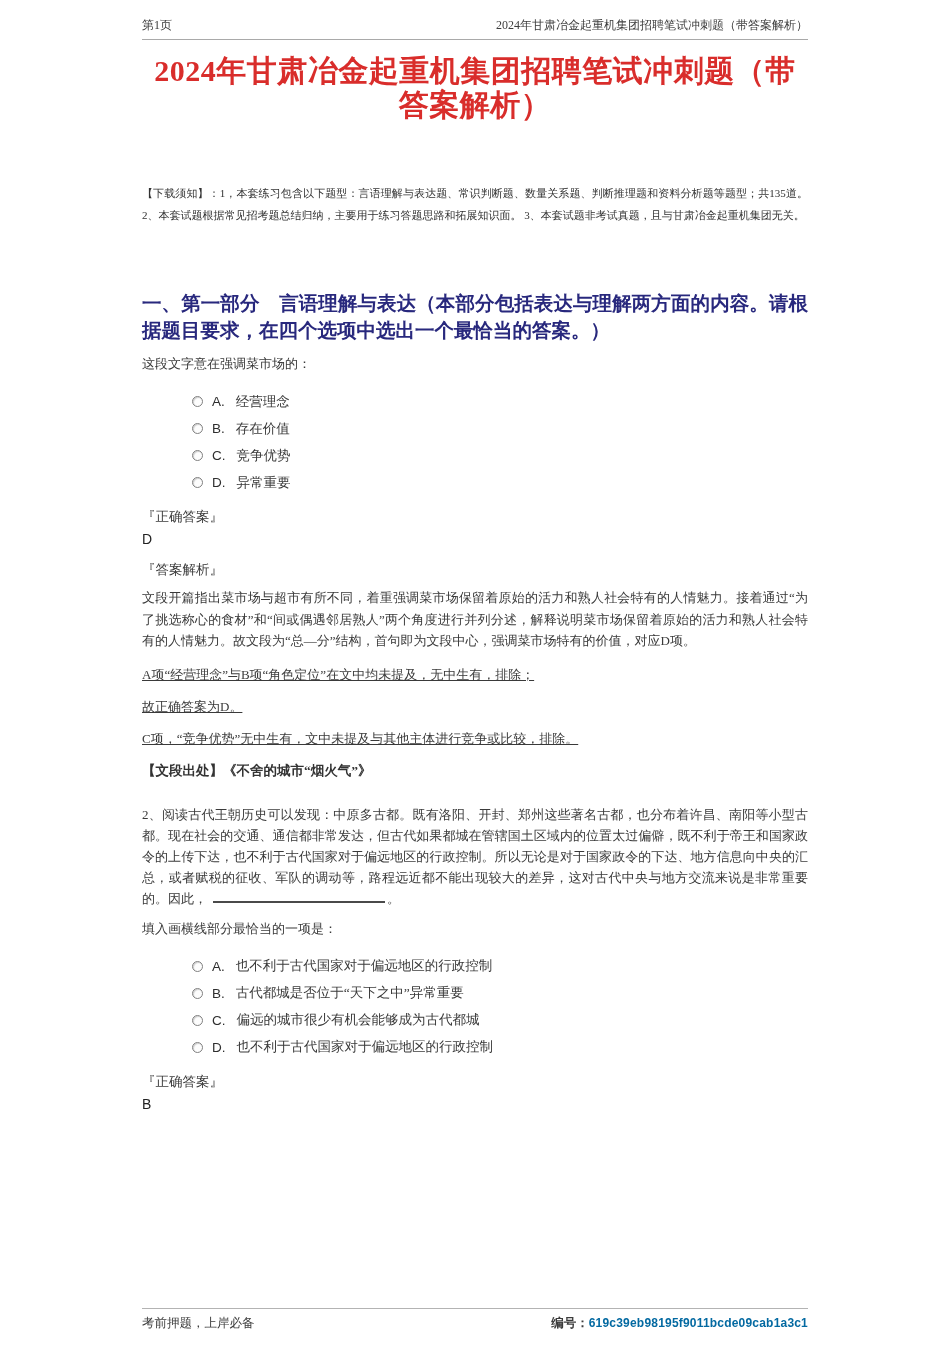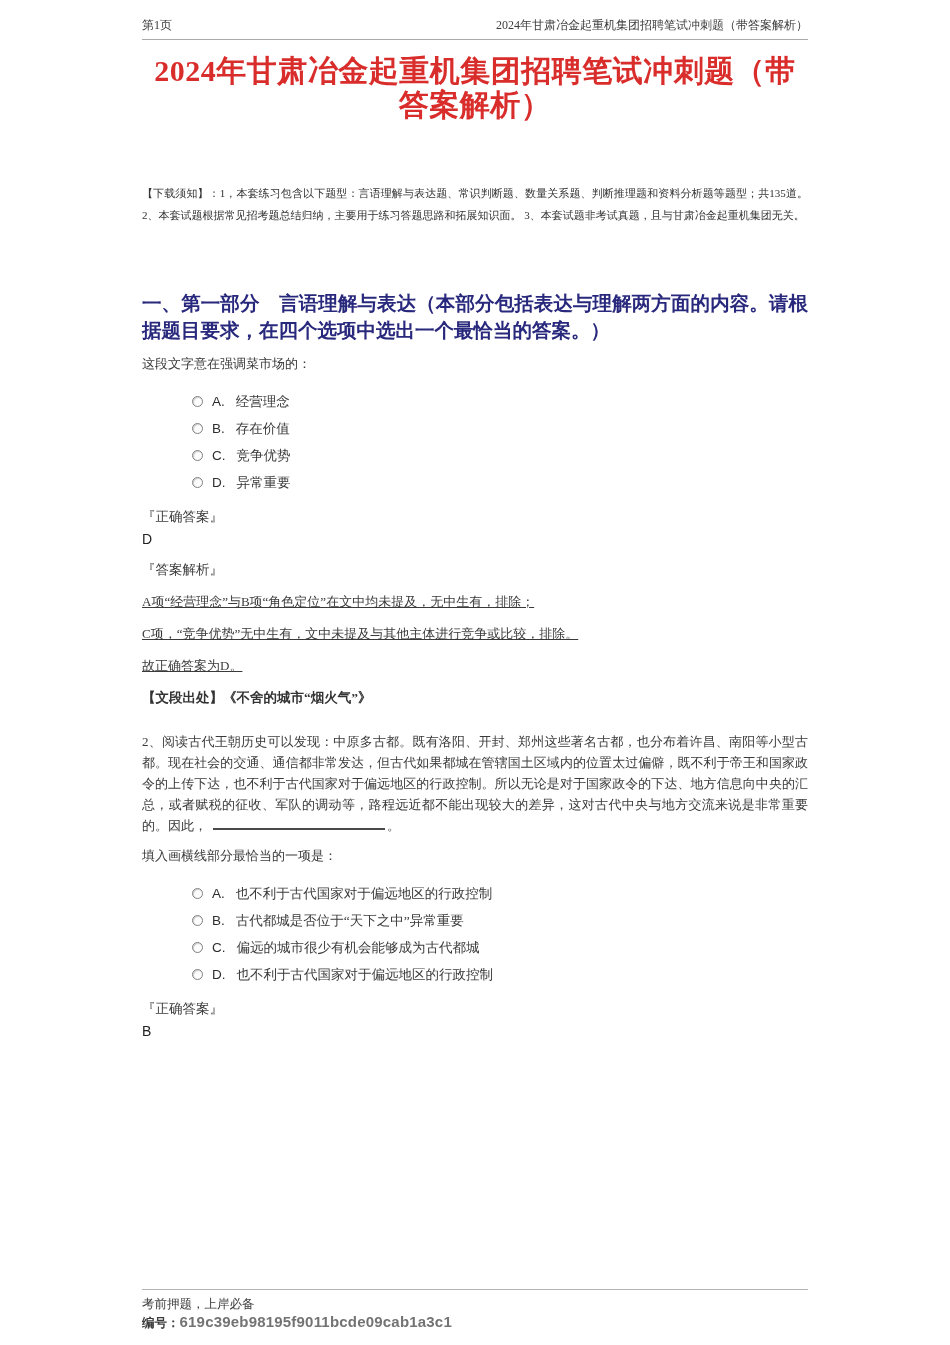--- a/index.html
+++ b/index.html
@@ -67,24 +67,24 @@
     display:inline-block; width:172px; height:0.95em;
     border-bottom:2px solid #4a4a4a;
     vertical-align:baseline;
     margin:0 2px 0 6px;
   }
   .page-footer {
     position:absolute; left:45px; right:45px; bottom:13px;
     border-top:1px solid #b3b3b3;
     padding-top:6px;
     display:flex; justify-content:space-between; align-items:baseline;
-    font-size:12.5px; color:#3c3c3c;flex-direction:column;
+    font-size:12.5px; color:#3c3c3c;
   }
   .footer-right { display:flex; align-items:baseline;font-weight:bold; }
-  .footer-code { font-family:"Liberation Sans","DejaVu Sans",sans-serif; font-size:15px; color:#737373; letter-spacing:0.2px; }
+  .footer-code { font-family:"Liberation Sans","DejaVu Sans",sans-serif; font-size:12px; color:#0369a1; letter-spacing:0.2px; }
 </style>
 </head>
 <body>
 
 <div class="page">
   <div class="inner">
 
     <div class="page-header">
       <span>第1页</span>
       <span>2024年甘肃冶金起重机集团招聘笔试冲刺题（带答案解析）</span>
@@ -119,23 +119,24 @@
           <span class="radio"></span>
           <span class="opt-letter">D.</span>
           <span class="opt-text">异常重要</span>
         </div>
       </div>
 
       <div class="ans-label">『正确答案』</div>
       <div class="ans-letter">D</div>
       <div class="ans-label">『答案解析』</div>
 
+      <div class="analysis-p">文段开篇指出菜市场与超市有所不同，着重强调菜市场保留着原始的活力和熟人社会特有的人情魅力。接着通过“为了挑选称心的食材”和“间或偶遇邻居熟人”两个角度进行并列分述，解释说明菜市场保留着原始的活力和熟人社会特有的人情魅力。故文段为“总—分”结构，首句即为文段中心，强调菜市场特有的价值，对应D项。</div>
       <div class="spaced-line">A项“经营理念”与B项“角色定位”在文中均未提及，无中生有，排除；</div>
+      <div class="spaced-line">故正确答案为D。</div>
       <div class="spaced-line">C项，“竞争优势”无中生有，文中未提及与其他主体进行竞争或比较，排除。</div>
-      <div class="spaced-line">故正确答案为D。</div>
       <div class="source-line">【文段出处】《不舍的城市“烟火气”》</div>
     </div>
 
     <div class="q2-block">
       <div class="q-body"><span>2、阅读古代王朝历史可以发现：中原多古都。既有洛阳、开封、郑州这些著名古都，也分布着许昌、南阳等小型古都。现在社会的交通、通信都非常发达，但古代如果都城在管辖国土区域内的位置太过偏僻，既不利于帝王和国家政令的上传下达，也不利于古代国家对于偏远地区的行政控制。所以无论是对于国家政令的下达、地方信息向中央的汇总，或者赋税的征收、军队的调动等，路程远近都不能出现较大的差异，这对古代中央与地方交流来说是非常重要的。因此，</span><span class="blank-line"></span><span>。</span></div>
       <div class="q-prompt">填入画横线部分最恰当的一项是：</div>
 
       <div class="options">
         <div class="option">
           <span class="radio"></span>

